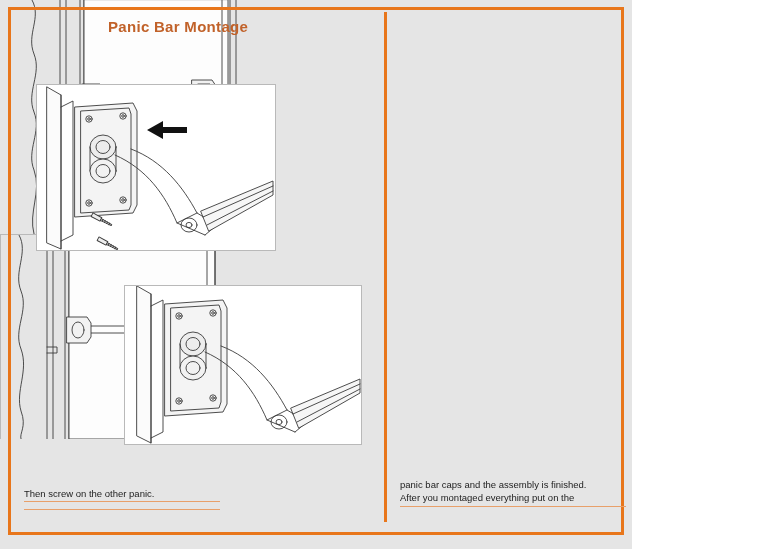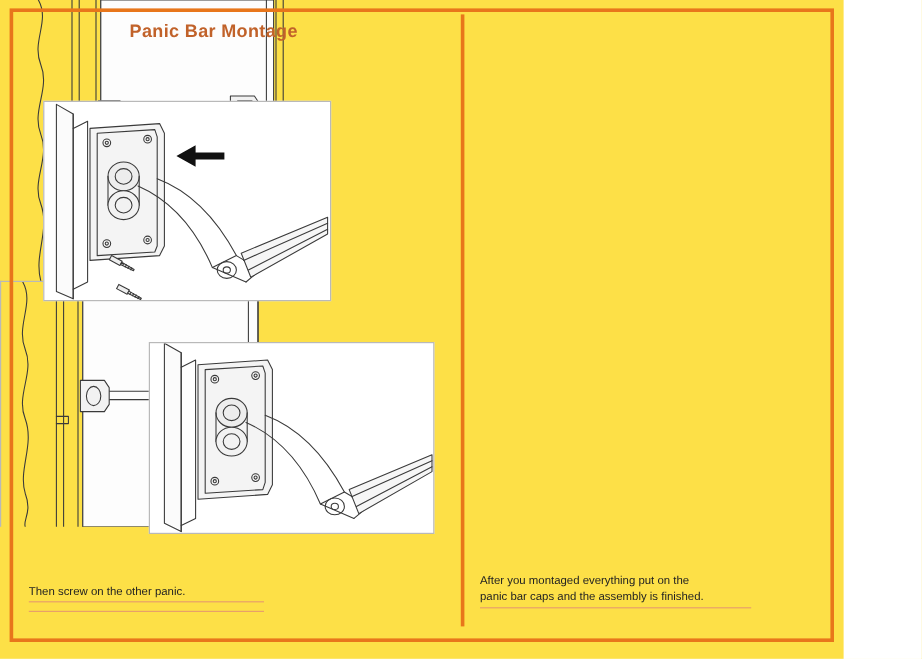--- a/index.html
+++ b/index.html
@@ -8,23 +8,23 @@
     background: #ffffff;
   }
   body {
     width: 768px;
     height: 549px;
     font-family: "Liberation Sans", sans-serif;
     overflow: hidden;
   }
   #page {
     position: relative;
-    width: 703px;
+    width: 632px;
     height: 549px;
-    background: #fde047;
+    background: #e5e5e5;
     box-sizing: border-box;
   }
   
   .page-border {
     position: absolute;
     left: 8px;
     top: 7px;
     right: 8px;
     bottom: 14px;
     border: 3px solid #E8761B;
@@ -263,18 +263,18 @@
         <path d="M46,112 L56,112 L56,118 L46,118"></path>
       </g>
     </svg>
   </div>
 
   <div class="caption cap-left">Then screw on the other panic.</div>
   <div class="cap-rule rule-l1"></div>
   <div class="cap-rule rule-l2"></div>
 
   <div class="caption cap-right">
+    <div>panic bar caps and the assembly is finished.</div>
     <div>After you montaged everything put on the</div>
-    <div>panic bar caps and the assembly is finished.</div>
   </div>
   <div class="cap-rule rule-r1"></div>
 
 </div>
 
 </body></html>

